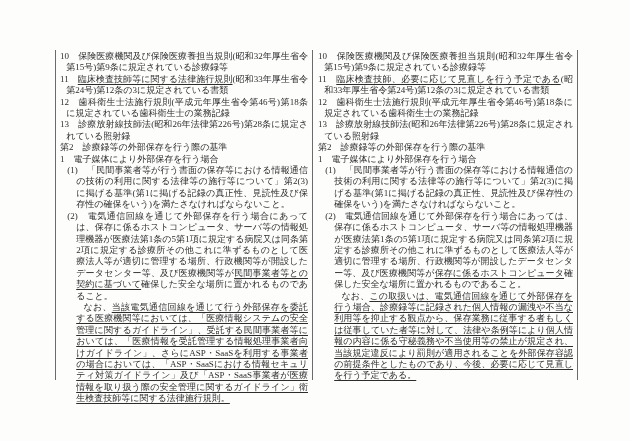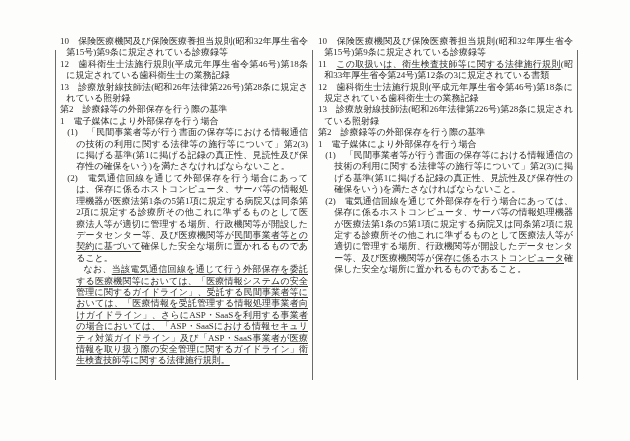--- a/index.html
+++ b/index.html
@@ -21,21 +21,21 @@
     top: 50px;
     height: 330px;
     width: 1px;
     background: #6b6b6b;
   }
   .vrule.left  { left: 55px; }
   .vrule.mid   { left: 312px; }
   .vrule.right { left: 577px; }
   .col {
     position: absolute;
-    top: 36px;
+    top: 51px;
     font-size: 9px;
     line-height: 11.4px;
     text-align: justify;
     letter-spacing: 0px;
   }
   .col.left  { left: 60px;  width: 248px; }
   .col.right { left: 318px; width: 255px; }
   .para { margin: 0; }
   .para.item { padding-left: 0.7em; text-indent: -0.7em; }
   .para.sub  { padding-left: 1.8em; text-indent: -1.0em; }
@@ -49,31 +49,33 @@
 </head>
 <body>
 
 <div class="page">
   <div class="vrule left"></div>
   <div class="vrule mid"></div>
   <div class="vrule right"></div>
 
   <div class="col left">
       <div class="para item"><span>10　保険医療機関及び保険医療養担当規則(昭和32年厚生省令第15号)第9条に規定されている診療録等</span></div>
+      <div class="para item"><span>11　</span><span class="u">臨床検査技師等に関する法律施行規則</span><span>(昭和33年厚生省令第24号)第12条の3に規定されている書類</span></div>
       <div class="para item"><span>12　歯科衛生士法施行規則(平成元年厚生省令第46号)第18条に規定されている歯科衛生士の業務記録</span></div>
       <div class="para item"><span>13　診療放射線技師法(昭和26年法律第226号)第28条に規定されている照射録</span></div>
       <div class="para item"><span>第2　診療録等の外部保存を行う際の基準</span></div>
       <div class="para item"><span>1　電子媒体により外部保存を行う場合</span></div>
       <div class="para sub"><span>(1)　「民間事業者等が行う書面の保存等における情報通信の技術の利用に関する法律等の施行等について」第2(3)に掲げる基準(第1に掲げる記録の真正性、見読性及び保存性の確保をいう)を満たさなければならないこと。</span></div>
       <div class="para sub"><span>(2)　電気通信回線を通じて外部保存を行う場合にあっては、保存に係るホストコンピュータ、サーバ等の情報処理機器が医療法第1条の5第1項に規定する病院又は同条第2項に規定する診療所その他これに準ずるものとして医療法人等が適切に管理する場所、行政機関等が開設したデータセンター等、及び医療機関等が</span><span class="u">民間事業者等との契約に基づいて</span><span>確保した安全な場所に置かれるものであること。</span></div>
       <div class="para note"><span>なお、</span><span class="u">当該電気通信回線を通じて行う外部保存を委託する医療機関等においては、「医療情報システムの安全管理に関するガイドライン」、受託する民間事業者等においては、「医療情報を受託管理する情報処理事業者向けガイドライン」、さらにASP・SaaSを利用する事業者の場合においては、「ASP・SaaSにおける情報セキュリティ対策ガイドライン」及び「ASP・SaaS事業者が医療情報を取り扱う際の安全管理に関するガイドライン」衛生検査技師等に関する法律施行規則。</span></div>
     </div>
   <div class="col right">
       <div class="para item"><span>10　保険医療機関及び保険医療養担当規則(昭和32年厚生省令第15号)第9条に規定されている診療録等</span></div>
-      <div class="para item"><span>11　</span><span class="u">この取扱いは、衛生検査技師等に関する法律施行規則</span><span>(昭和33年厚生省令第24号)第12条の3に規定されている書類</span></div>
+      <div class="para item"><span>11　</span><span class="u">臨床検査技師、必要に応じて見直しを行う予定である</span><span>(昭和33年厚生省令第24号)第12条の3に規定されている書類</span></div>
       <div class="para item"><span>12　歯科衛生士法施行規則(平成元年厚生省令第46号)第18条に規定されている歯科衛生士の業務記録</span></div>
       <div class="para item"><span>13　診療放射線技師法(昭和26年法律第226号)第28条に規定されている照射録</span></div>
       <div class="para item"><span>第2　診療録等の外部保存を行う際の基準</span></div>
       <div class="para item"><span>1　電子媒体により外部保存を行う場合</span></div>
       <div class="para sub"><span>(1)　「民間事業者等が行う書面の保存等における情報通信の技術の利用に関する法律等の施行等について」第2(3)に掲げる基準(第1に掲げる記録の真正性、見読性及び保存性の確保をいう)を満たさなければならないこと。</span></div>
       <div class="para sub"><span>(2)　電気通信回線を通じて外部保存を行う場合にあっては、保存に係るホストコンピュータ、サーバ等の情報処理機器が医療法第1条の5第1項に規定する病院又は同条第2項に規定する診療所その他これに準ずるものとして医療法人等が適切に管理する場所、行政機関等が開設したデータセンター等、及び医療機関等が</span><span class="u">保存に係るホストコンピュータ</span><span>確保した安全な場所に置かれるものであること。</span></div>
+      <div class="para note"><span>なお、</span><span class="u">この取扱いは、電気通信回線を通じて外部保存を行う場合、診療録等に記録された個人情報の漏洩や不当な利用等を抑止する観点から、保存業務に従事する者もしくは従事していた者等に対して、法律や条例等により個人情報の内容に係る守秘義務や不当使用等の禁止が規定され、当該規定違反により罰則が適用されることを外部保存容認の前提条件としたものであり、今後、必要に応じて見直しを行う予定である。</span></div>
     </div>
 </div>
 
 </body></html>

